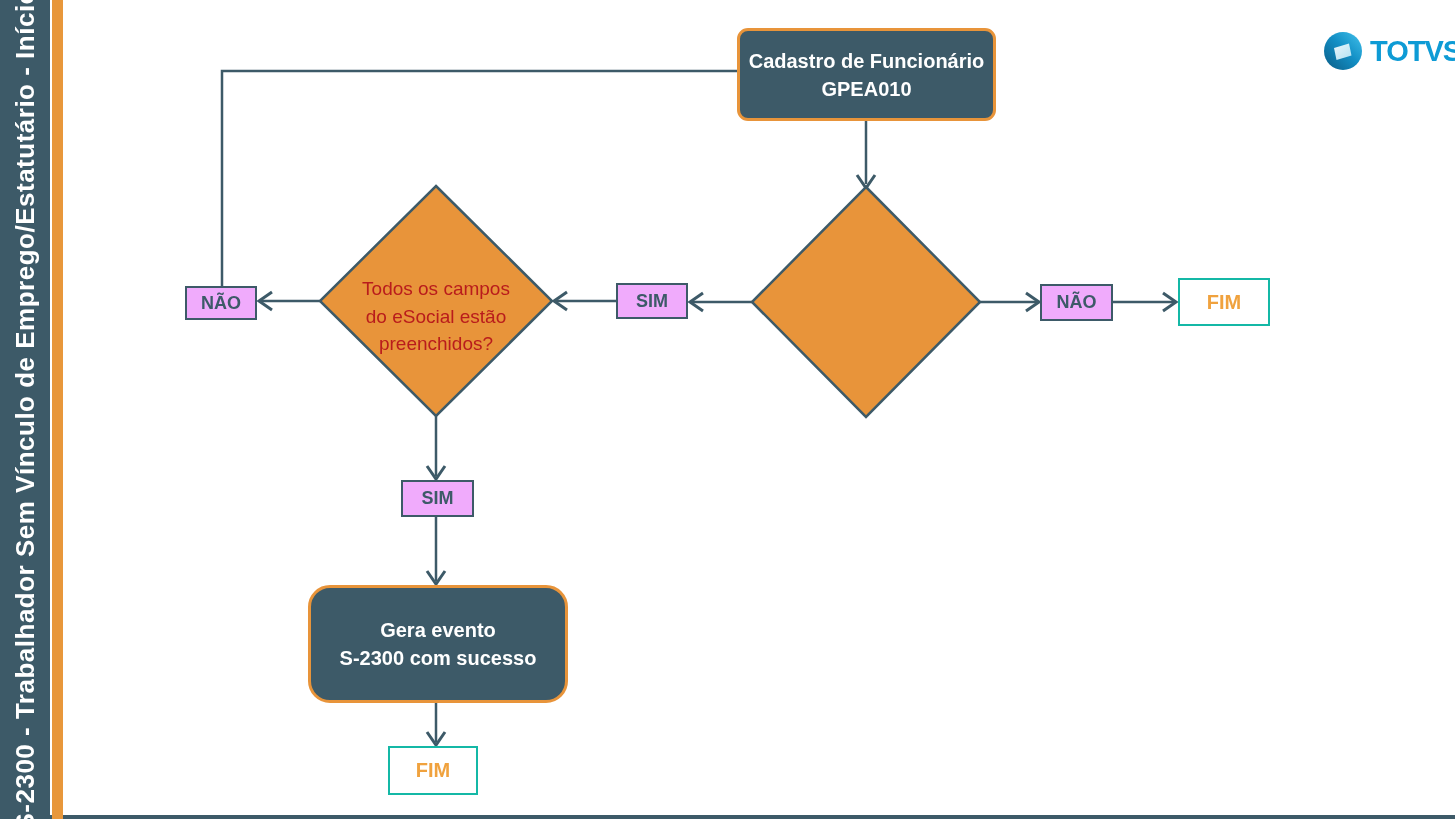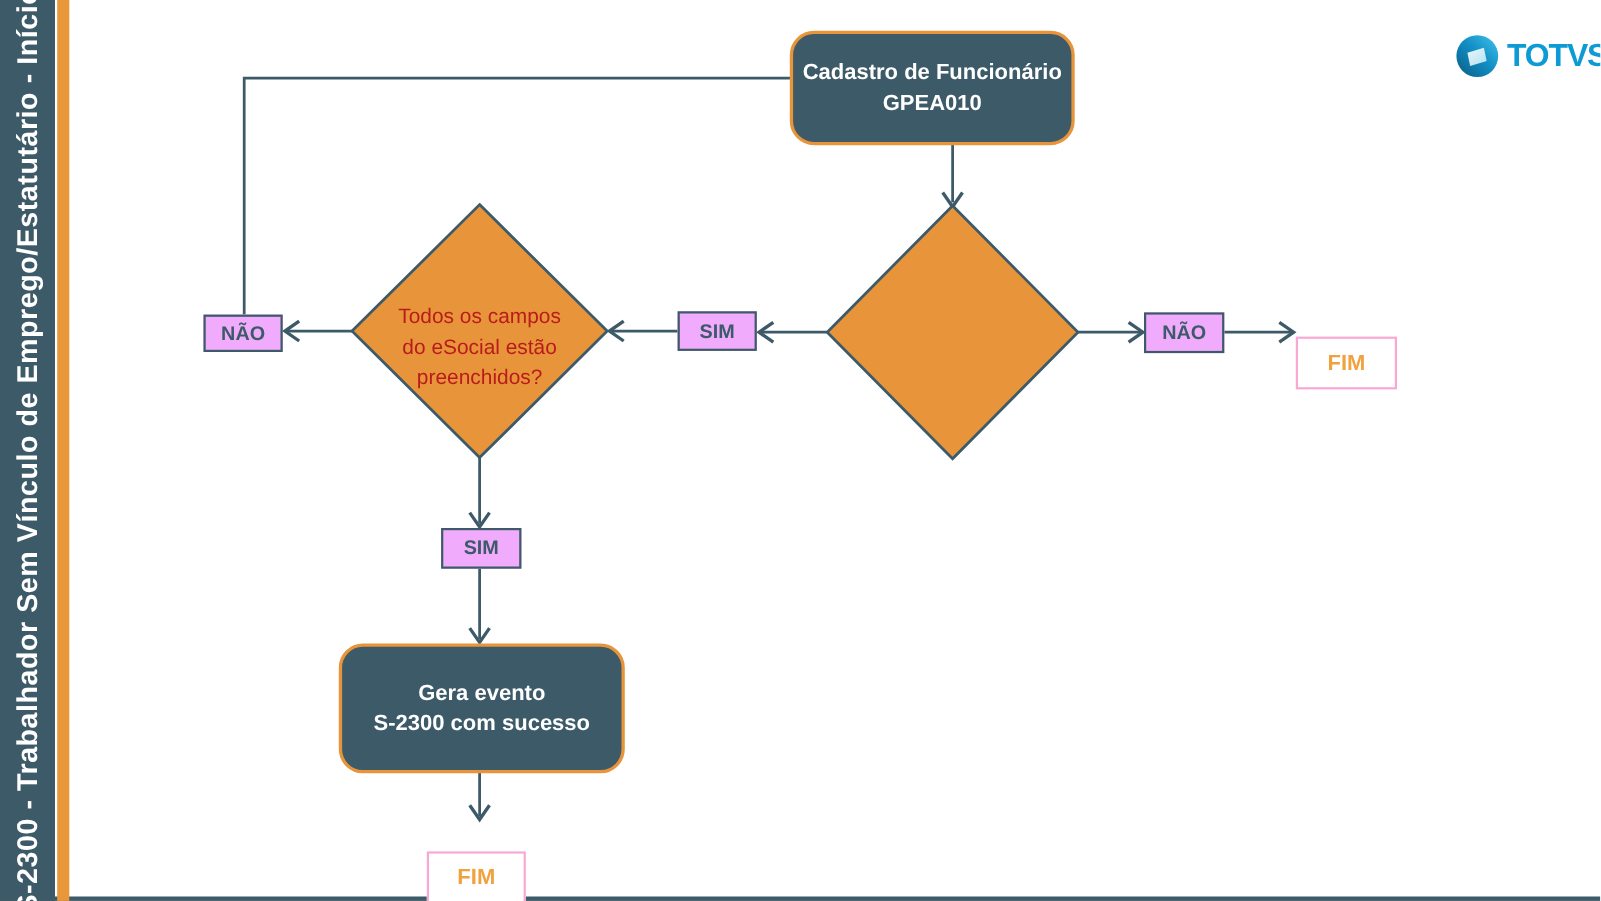--- a/index.html
+++ b/index.html
@@ -43,23 +43,23 @@
     text-align:center; white-space:pre-line; pointer-events:none;
   }
   .lbl-box {
     position:absolute; z-index:2; box-sizing:border-box;
     background:#f0abfc; border:2px solid #3D5A68; color:#3D5A68;
     font-weight:bold; font-size:18px;
     display:flex; align-items:center; justify-content:center;
   }
   .fim-box {
     position:absolute; z-index:2; box-sizing:border-box;
-    background:#ffffff; border:2px solid #f9a8d4; color:#F0A23E;
+    background:#ffffff; border:2px solid #14b8a6; color:#F0A23E;
     font-weight:bold; font-size:20px;
-    display:flex; align-items:center; justify-content:center;margin-top:28px;
+    display:flex; align-items:center; justify-content:center;
   }
   
   .logo {
     position:absolute; left:1323px; top:31px; z-index:2;
     display:flex; align-items:center; gap:7px;
   }
   .logo-word {
     color:#0E9BD5; font-weight:bold; font-size:29px; letter-spacing:-1px;
   }
 </style>
@@ -105,21 +105,21 @@
       <polyline points="427,571 436,584 445,571" stroke-width="3"></polyline>
 
       <line x1="436" y1="679" x2="436" y2="742"></line>
       <polyline points="427,732 436,745 445,732" stroke-width="3"></polyline>
     </g>
 
     <polygon points="866,187 980,302 866,417 752,302" fill="#E8943A" stroke="#3D5A68" stroke-width="2.5"></polygon>
     <polygon points="436,186 552,301 436,416 320,301" fill="#E8943A" stroke="#3D5A68" stroke-width="2.5"></polygon>
   </svg>
 
-  <div class="node-process" style="left:718px; top:28px; width:259px; height:104px;">Cadastro de Funcionário
+  <div class="node-process" style="left:737px; top:28px; width:259px; height:93px;border-radius:11px;">Cadastro de Funcionário
 GPEA010</div>
 
   <div class="node-process" style="left:308px; top:585px; width:260px; height:118px;">Gera evento
 S-2300 com sucesso</div>
 
 
   <div class="diamond-label" style="left:436px; top:316px; width:220px;">Todos os campos
 do eSocial estão
 preenchidos?</div>
 

